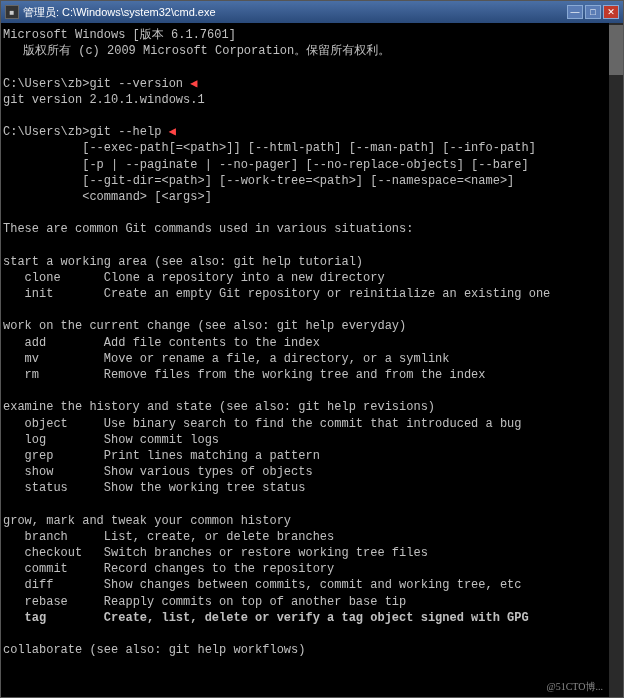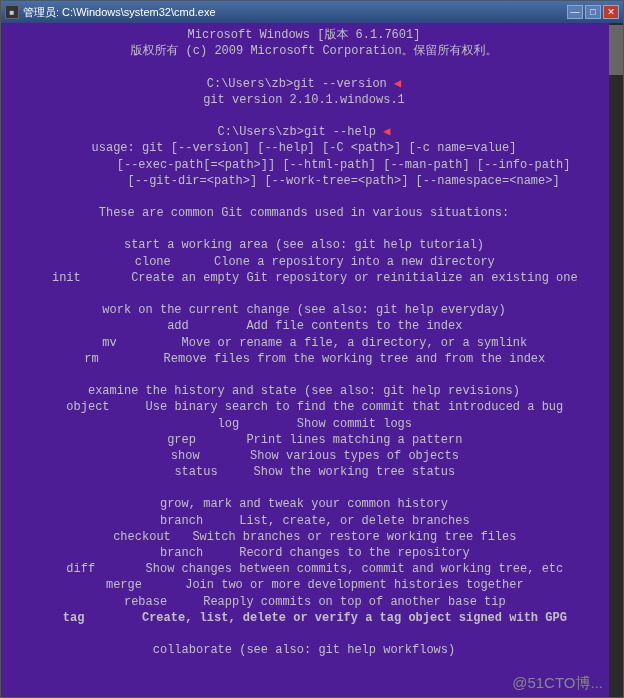--- a/index.html
+++ b/index.html
@@ -62,28 +62,27 @@
       justify-content: center;
       color: white;
       font-size: 9px;
       cursor: pointer;
       font-family: Arial, sans-serif;
     }
     .tb-btn.close {
       background: #c0392b;
     }
     .console-area {
-      background: #4c1d95;
+      background: #000000;
       flex: 1;
       padding: 4px 2px;
       overflow-y: auto;
       color: #c0c0c0;
       line-height: 1.35;
       position: relative;
-      text-align: center;
     }
     .scrollbar {
       position: absolute;
       right: 0;
       top: 0;
       bottom: 0;
       width: 14px;
       background: #2a2a2a;
     }
     .scrollbar-thumb {
@@ -99,22 +98,22 @@
     }
     .red-arrow {
       color: #ff4444;
       font-weight: bold;
     }
     .watermark {
       position: absolute;
       bottom: 4px;
       right: 20px;
       color: #888;
-      font-size: 15px;
-      font-family: Liberation Sans, sans-serif;
+      font-size: 10px;
+      font-family: Liberation Serif, serif;
     }
   </style>
 </head>
 <body>
 
 <div class="window">
   <div class="title-bar">
     <div class="title-bar-left">
       <div class="title-bar-icon">■</div>
       <span class="title-bar-text">管理员: C:\Windows\system32\cmd.exe</span>
@@ -127,23 +126,24 @@
   </div>
   <div class="console-area" style="padding-right: 18px;">
 
     <div class="line" style="color:#c0c0c0;">Microsoft Windows [版本 6.1.7601]</div>
     <div class="line" style="color:#c0c0c0;margin-left:20px;">版权所有 (c) 2009 Microsoft Corporation。保留所有权利。</div>
     <div class="line">&nbsp;</div>
     <div class="line" style="color:#c0c0c0;">C:\Users\zb&gt;git --version <span class="red-arrow">◀</span></div>
     <div class="line" style="color:#c0c0c0;">git version 2.10.1.windows.1</div>
     <div class="line">&nbsp;</div>
     <div class="line" style="color:#c0c0c0;">C:\Users\zb&gt;git --help <span class="red-arrow">◀</span></div>
-    <div class="line" style="color:#c0c0c0;">usage: git [--version] [--help] [-C &lt;path&gt;] [-c name=value]</div>
     <div class="line" style="color:#c0c0c0;">           [--exec-path[=&lt;path&gt;]] [--html-path] [--man-path] [--info-path]</div>
+    <div class="line" style="color:#c0c0c0;">           [-p | --paginate | --no-pager] [--no-replace-objects] [--bare]</div>
     <div class="line" style="color:#c0c0c0;">           [--git-dir=&lt;path&gt;] [--work-tree=&lt;path&gt;] [--namespace=&lt;name&gt;]</div>
+    <div class="line" style="color:#c0c0c0;">           &lt;command&gt; [&lt;args&gt;]</div>
     <div class="line">&nbsp;</div>
     <div class="line" style="color:#c0c0c0;">These are common Git commands used in various situations:</div>
     <div class="line">&nbsp;</div>
     <div class="line" style="color:#c0c0c0;">start a working area (see also: git help tutorial)</div>
     <div class="line" style="color:#c0c0c0;">   clone      Clone a repository into a new directory</div>
     <div class="line" style="color:#c0c0c0;">   init       Create an empty Git repository or reinitialize an existing one</div>
     <div class="line">&nbsp;</div>
     <div class="line" style="color:#c0c0c0;">work on the current change (see also: git help everyday)</div>
     <div class="line" style="color:#c0c0c0;">   add        Add file contents to the index</div>
     <div class="line" style="color:#c0c0c0;">   mv         Move or rename a file, a directory, or a symlink</div>
@@ -152,23 +152,22 @@
     <div class="line" style="color:#c0c0c0;">examine the history and state (see also: git help revisions)</div>
     <div class="line" style="color:#c0c0c0;">   object     Use binary search to find the commit that introduced a bug</div>
     <div class="line" style="color:#c0c0c0;">   log        Show commit logs</div>
     <div class="line" style="color:#c0c0c0;">   grep       Print lines matching a pattern</div>
     <div class="line" style="color:#c0c0c0;">   show       Show various types of objects</div>
     <div class="line" style="color:#c0c0c0;">   status     Show the working tree status</div>
     <div class="line">&nbsp;</div>
     <div class="line" style="color:#c0c0c0;">grow, mark and tweak your common history</div>
     <div class="line" style="color:#c0c0c0;">   branch     List, create, or delete branches</div>
     <div class="line" style="color:#c0c0c0;">   checkout   Switch branches or restore working tree files</div>
-    <div class="line" style="color:#c0c0c0;">   branch     Record changes to the repository</div>
+    <div class="line" style="color:#c0c0c0;">   commit     Record changes to the repository</div>
     <div class="line" style="color:#c0c0c0;">   diff       Show changes between commits, commit and working tree, etc</div>
-    <div class="line" style="color:#c0c0c0;">   merge      Join two or more development histories together</div>
     <div class="line" style="color:#c0c0c0;">   rebase     Reapply commits on top of another base tip</div>
     <div class="line" style="color:#c0c0c0;font-weight:bold;">   tag        Create, list, delete or verify a tag object signed with GPG</div>
     <div class="line">&nbsp;</div>
     <div class="line" style="color:#c0c0c0;">collaborate (see also: git help workflows)</div>
 
     <div class="watermark">@51CTO博...</div>
 
     <div class="scrollbar" style="position:absolute;right:0;top:0;bottom:0;width:14px;background:#2a2a2a;">
       <div class="scrollbar-thumb" style="width:14px;height:50px;background:#666;position:absolute;top:2px;left:0;"></div>
     </div>

